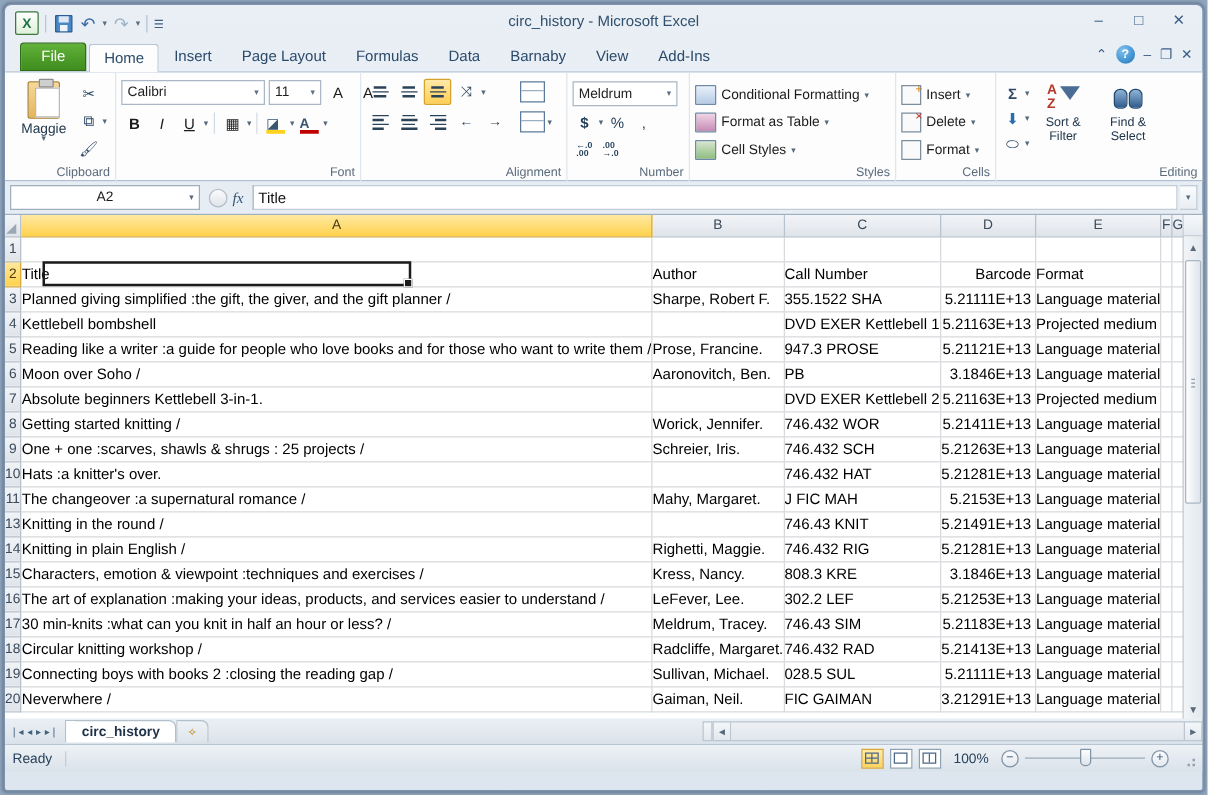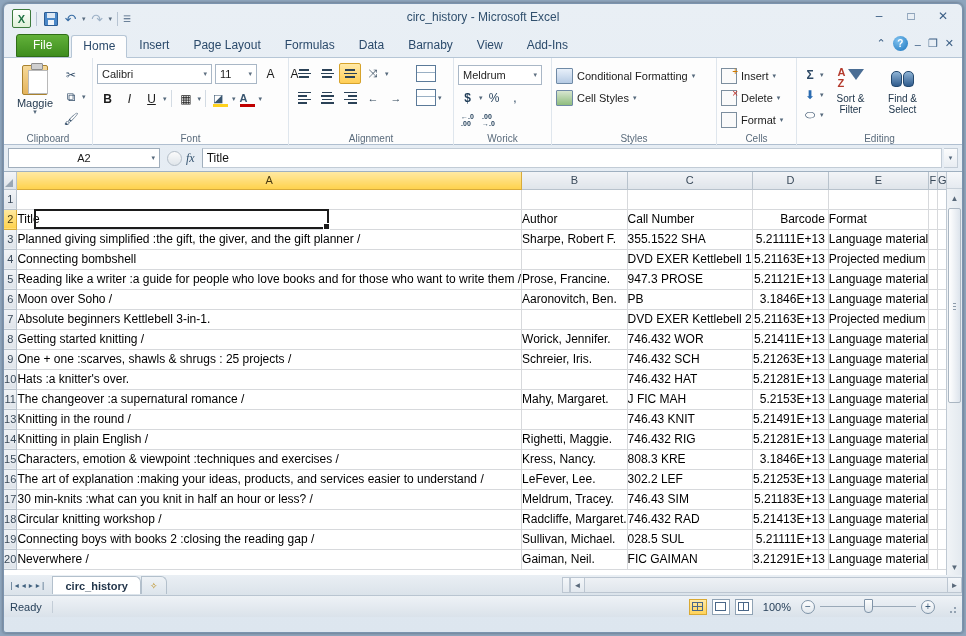--- a/index.html
+++ b/index.html
@@ -72,21 +72,21 @@
 
   
   .ribbon {
     position:relative; height:88px; background:#fdfdfd;
     border-top:1px solid #b6c6d6; border-bottom:1px solid #b0bfd0;
     display:flex;
   }
   .grp { position:relative; height:88px; padding:3px 4px 0; display:flex; flex-direction:column; }
   .grp + .grp { border-left:1px solid #dfe6ed; }
   .grp-body { flex:1; display:flex; align-items:flex-start; padding-top:2px; }
-  .grp-label { text-align:center; font-size:10px; color:#5a6b7c; height:14px; line-height:14px; position:relative; }
+  .grp-label { text-align:right; font-size:10px; color:#5a6b7c; height:14px; line-height:14px; position:relative; }
 
   .bigbtn { width:54px; display:flex; flex-direction:column; align-items:center; padding-top:2px; }
   .clipboard-ico {
     width:26px;height:30px;background:linear-gradient(#f6d999,#e5b45c);
     border:1px solid #a9822f;border-radius:2px;position:relative;
   }
   .clipboard-ico:before{
     content:"";position:absolute;left:5px;top:4px;width:18px;height:22px;background:#fff;border:1px solid #b9b9b9;
   }
   .clipboard-ico:after{
@@ -474,29 +474,34 @@
             </span>
             <span class="nbtn">
               <span class="dec-ico">
                   <b>.00</b>
                   <b>→.0</b>
                 </span>
             </span>
           </div>
         </div>
       </div>
-      <div class="grp-label">Worick</div>
+      <div class="grp-label">Number</div>
     </div>
 
     <div class="grp" style="width:165px;">
       <div class="grp-body">
         <div class="stylecol">
           <div class="strow">
             <span class="sico cf"></span>
             <span>Conditional Formatting</span>
+            <span class="mini-caret">▾</span>
+          </div>
+          <div class="strow">
+            <span class="sico ft"></span>
+            <span>Format as Table</span>
             <span class="mini-caret">▾</span>
           </div>
           <div class="strow">
             <span class="sico cs"></span>
             <span>Cell Styles</span>
             <span class="mini-caret">▾</span>
           </div>
         </div>
       </div>
       <div class="grp-label">Styles</div>
@@ -644,21 +649,21 @@
             <td class="cell">355.1522 SHA</td>
             <td class="cell num">5.21111E+13</td>
             <td class="cell">Language material</td>
             <td class="cell"></td>
             <td class="cell"></td>
             <td class="cell"></td>
             <td class="cell"></td>
           </tr>
           <tr>
             <th class="rowhead">4</th>
-            <td class="cell">Connecting bombshell</td>
+            <td class="cell">Kettlebell bombshell</td>
             <td class="cell"></td>
             <td class="cell">DVD EXER Kettlebell 1</td>
             <td class="cell num">5.21163E+13</td>
             <td class="cell">Projected medium</td>
             <td class="cell"></td>
             <td class="cell"></td>
             <td class="cell"></td>
             <td class="cell"></td>
           </tr>
           <tr>

